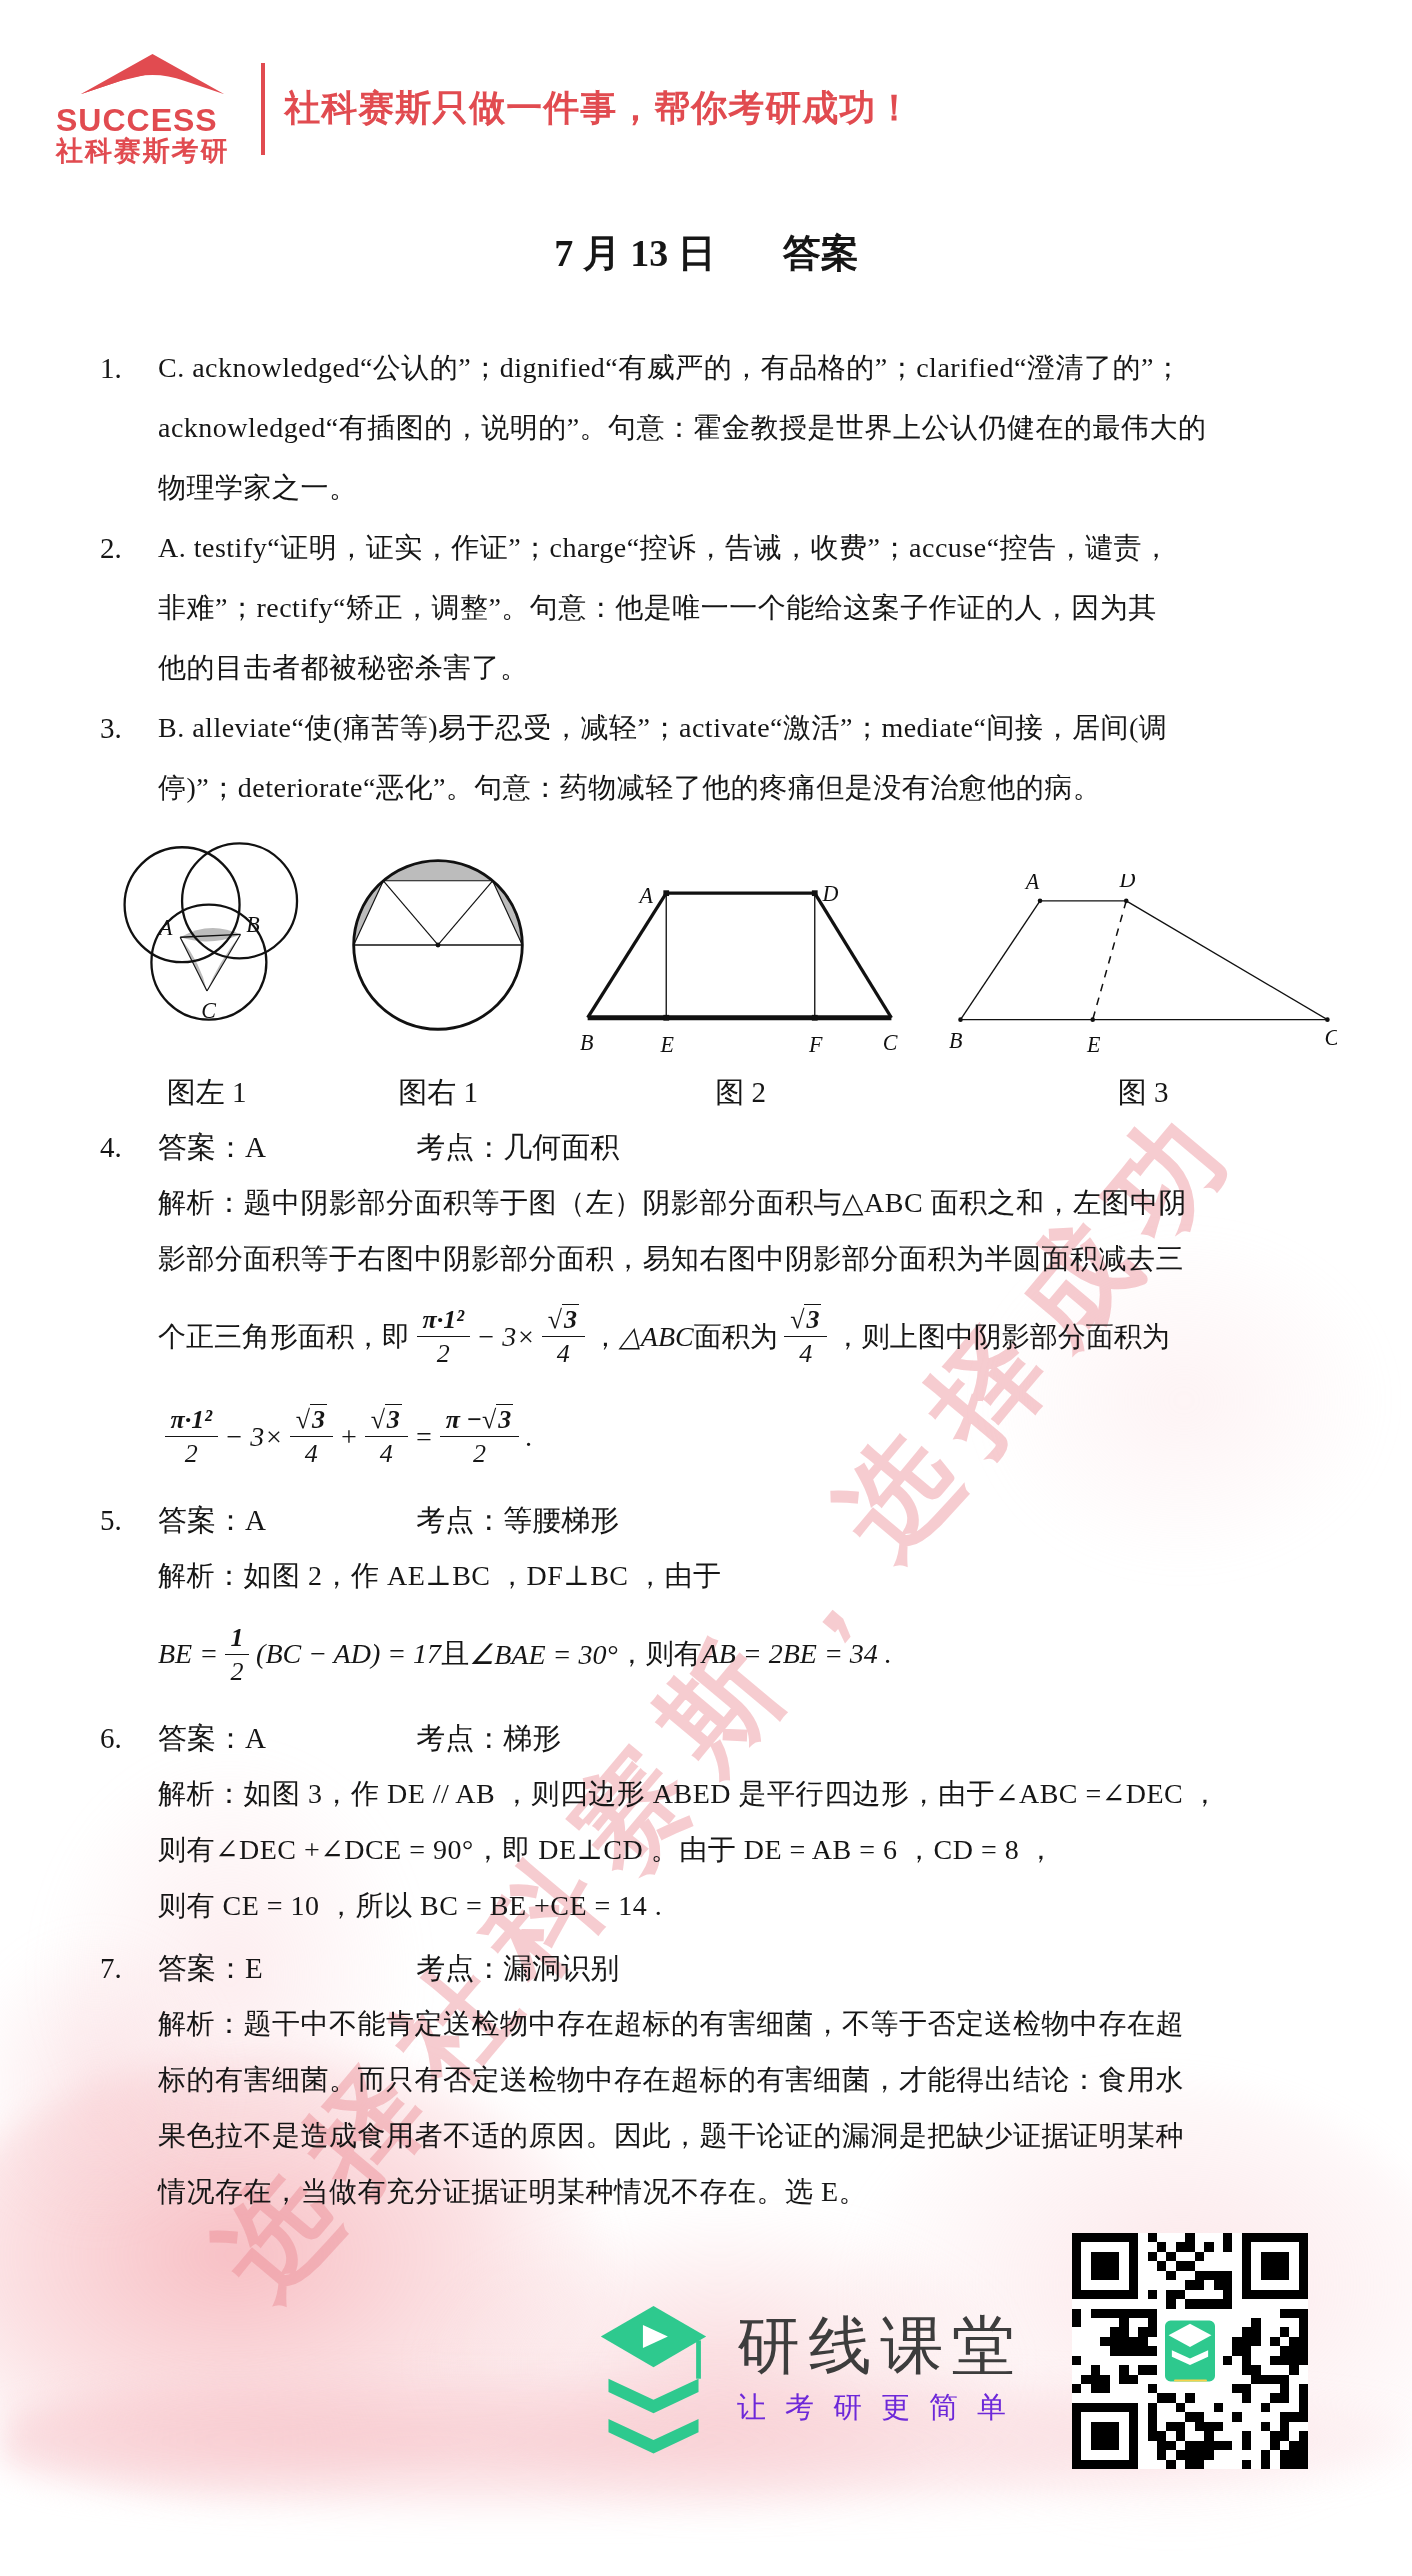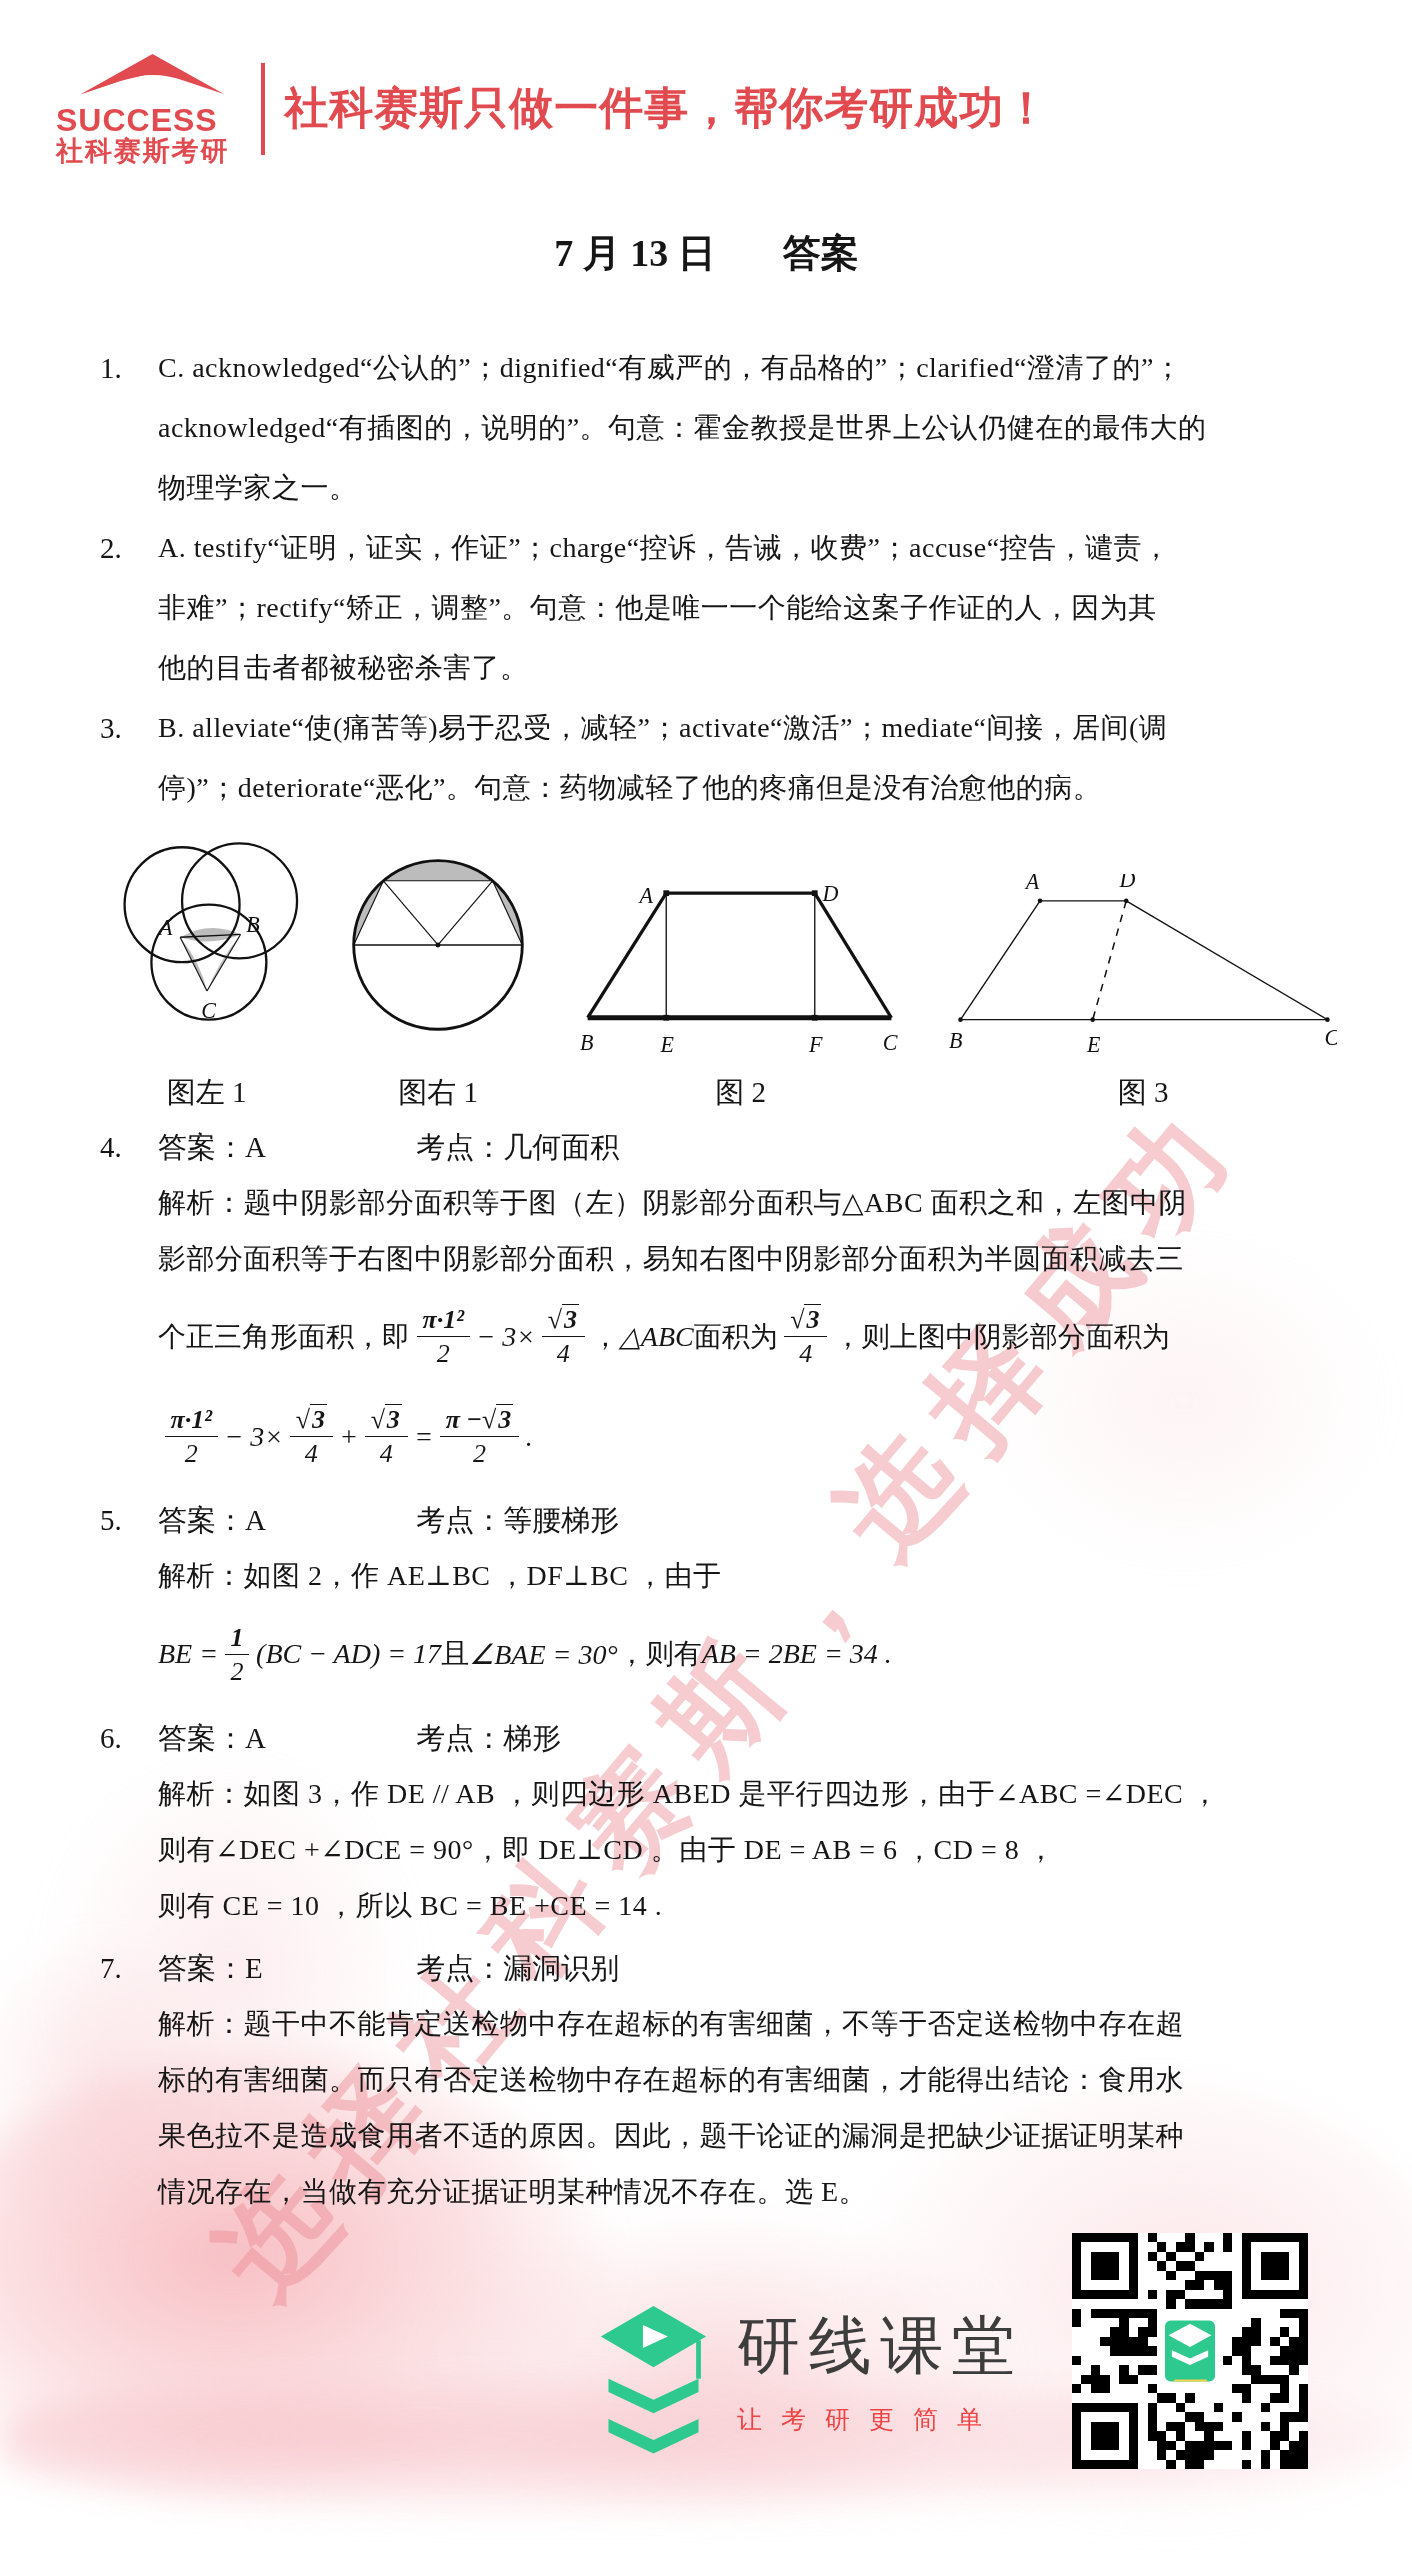--- a/index.html
+++ b/index.html
@@ -19,21 +19,21 @@
     white-space:nowrap;font-size:113px;font-weight:bold;letter-spacing:25px;
     color:rgba(233,134,144,.42);font-family:"Liberation Serif",serif;pointer-events:none;}
   
   .content{position:relative;z-index:2;}
   .header{position:absolute;left:56px;top:56px;right:38px;height:105px;display:flex;align-items:center;}
   .logo-block{width:192px;text-align:left;line-height:1;}
   .logo-roof{margin:0 auto;display:block;}
   .logo-word{font-family:"Liberation Sans",sans-serif;font-weight:bold;font-size:32px;letter-spacing:1px;color:#e14b50;margin-top:1.9px;}
   .logo-sub{font-family:"Liberation Sans",sans-serif;font-weight:bold;font-size:27px;color:#e14b50;margin-top:2.9px;letter-spacing:1.9px;}
   .header-divider{width:3.8px;height:92px;background:#e14b50;margin:0 19px 0 13.4px;}
-  .slogan{font-family:"Liberation Sans",sans-serif;font-weight:bold;font-size:44px;color:#e14b50;letter-spacing:1px;white-space:nowrap;}
+  .slogan{font-family:"Liberation Sans",sans-serif;font-weight:bold;font-size:36px;color:#e14b50;letter-spacing:1px;white-space:nowrap;}
   
   .title{position:absolute;top:228px;left:0;right:0;text-align:center;font-size:38px;font-weight:bold;}
   .title .gap{display:inline-block;width:67px;}
   
   .flow{position:absolute;top:338px;left:0;right:0;}
   .item{position:relative;padding-left:158px;padding-right:53px;}
   .item .no{position:absolute;left:100px;top:0;font-size:29px;line-height:56px;}
   .line{font-size:28px;line-height:56px;white-space:nowrap;letter-spacing:0.5px;}
   .lh66 .line,.lh66 .no{line-height:60px;}
   .ansrow{font-size:29px;line-height:56px;}
@@ -51,21 +51,21 @@
   .formula .cn{font-style:normal;}
   .frac{display:inline-flex;flex-direction:column;align-items:center;vertical-align:middle;margin:0 6.7px;font-size:26px;}
   .fnum{display:flex;align-items:flex-start;padding:0 5.8px 2.9px;border-bottom:1.9px solid #151515;line-height:1.05;font-weight:bold;}
   .fden{padding-top:2.9px;line-height:1.05;}
   .sqrt{font-style:normal;}
   .rad{border-top:1.9px solid #151515;padding:0 1.9px;font-style:italic;}
   
   .footer-logo{position:absolute;left:595px;top:2304px;z-index:2;display:flex;}
   .ylogo-text{margin-left:25px;}
   .ylogo-name{font-family:"Liberation Sans",sans-serif;font-size:63px;font-weight:500;color:#3d3d3d;letter-spacing:8.6px;line-height:1;margin-top:9.6px;}
-  .ylogo-tag{font-family:"Liberation Sans",sans-serif;font-size:25px;color:#ef4444;letter-spacing:19px;margin-top:26px;}
+  .ylogo-tag{font-family:"Liberation Sans",sans-serif;font-size:29px;color:#6d28d9;letter-spacing:19px;margin-top:11px;}
   .qr{position:absolute;left:1072px;top:2233px;width:236px;height:236px;background:#fff;z-index:2;}
   .qr svg{width:236px;height:236px;display:block;}
   .qr-icon{position:absolute;left:50%;top:50%;transform:translate(-50%,-50%);width:50px;height:61px;
     background:#2ec98e;border:3.8px solid #ffffff;border-radius:8.6px;display:flex;flex-direction:column;
     align-items:center;justify-content:center;}
   .qr-icon .bar{width:33px;height:8.6px;background:#f7d34c;border-radius:1.9px;margin-top:2.9px;}
 </style>
 </head>
 <body>
 

